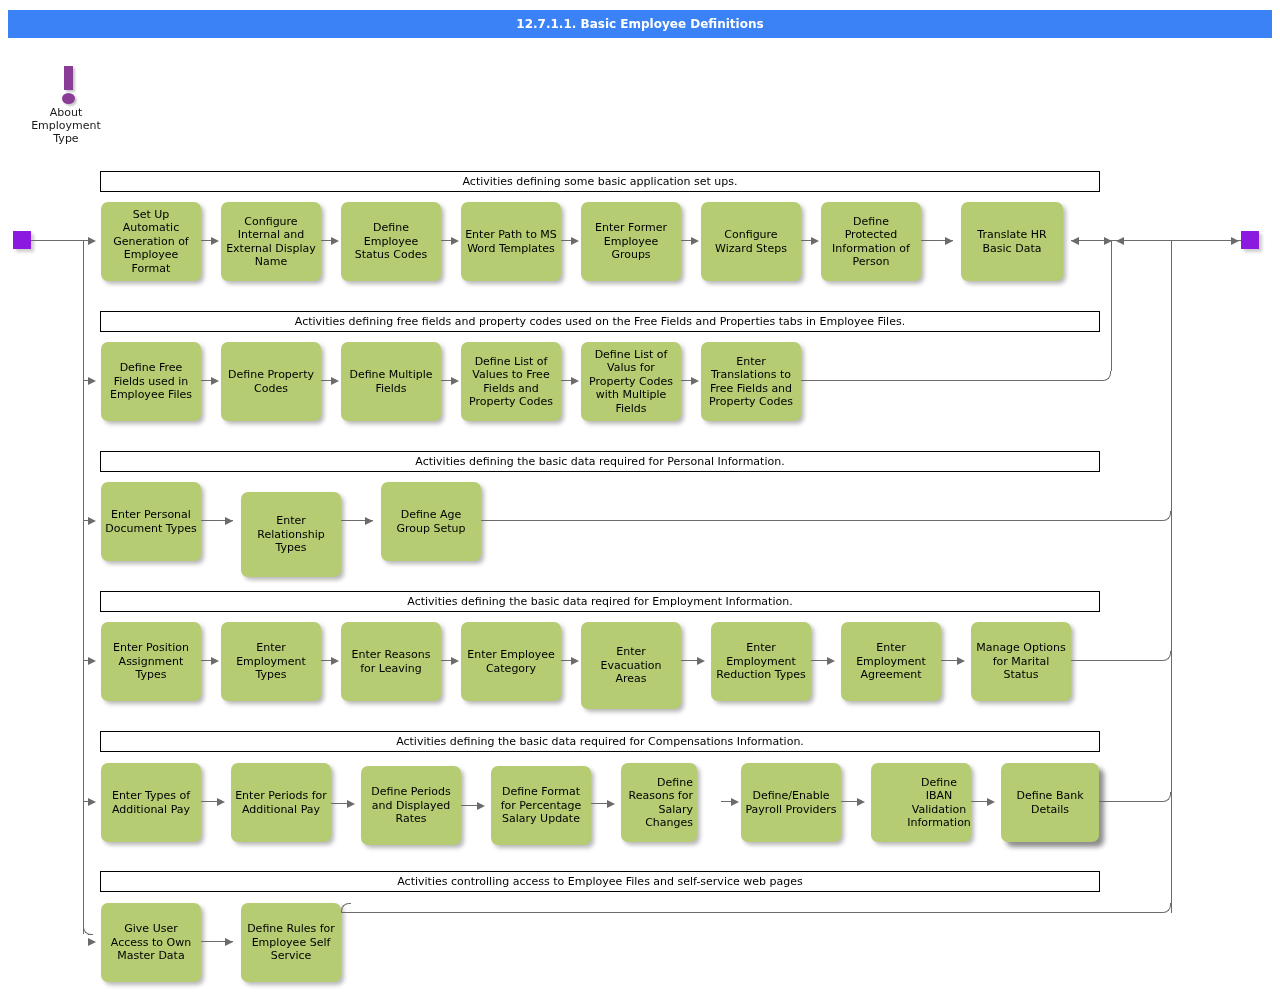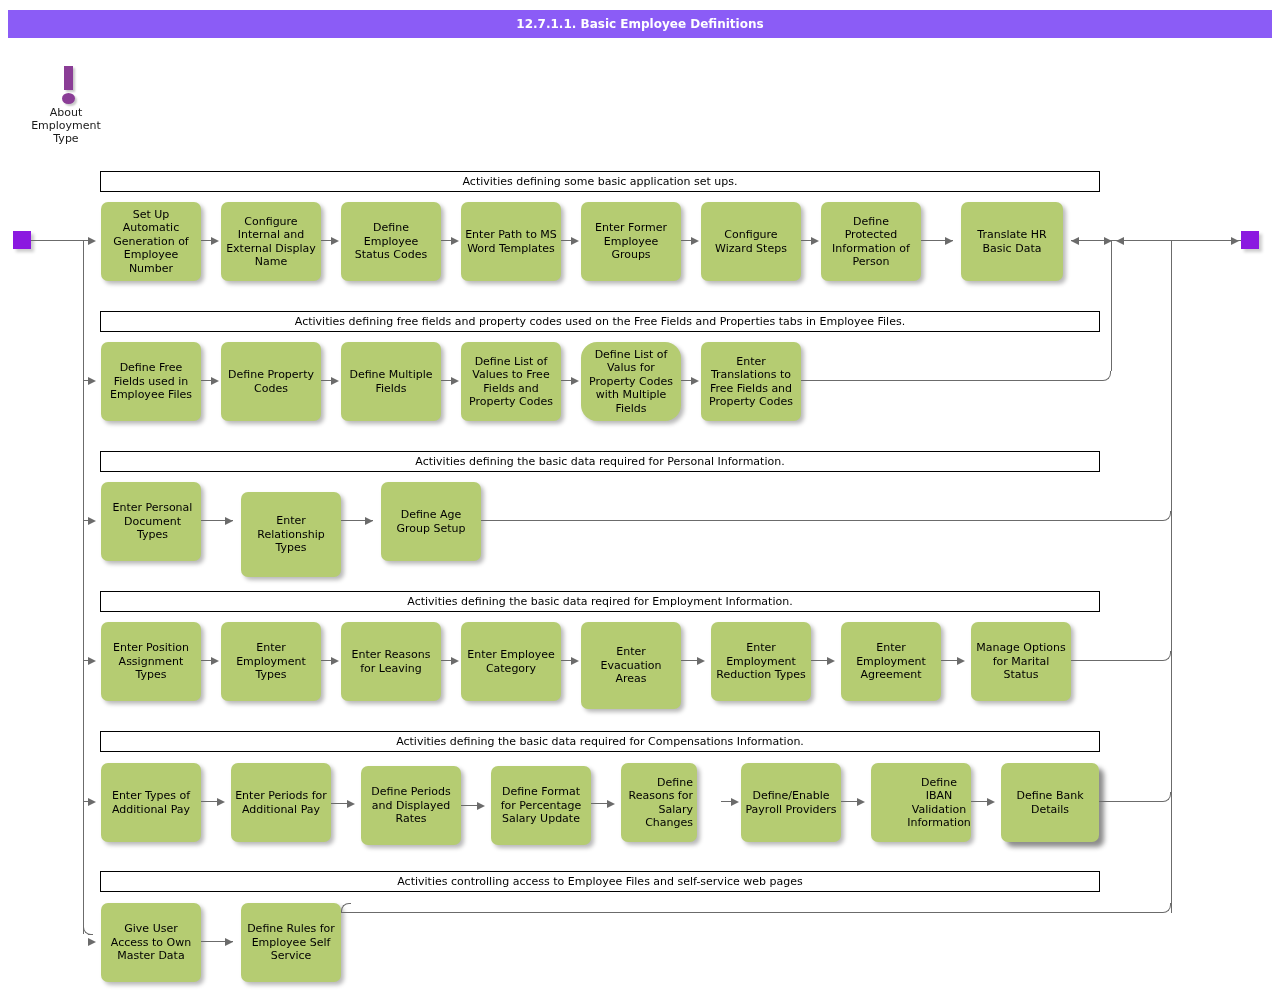--- a/index.html
+++ b/index.html
@@ -11,21 +11,21 @@
     position: relative;
     font-family: "DejaVu Sans", sans-serif;
     overflow: hidden;
   }
 
   
   #titlebar {
     position: absolute;
     left: 8px; top: 10px;
     width: 1264px; height: 28px;
-    background: #8b5cf6;
+    background: #3b82f6;
     color: #ffffff;
     font-size: 12px;
     font-weight: bold;
     display: flex;
     align-items: center;
     justify-content: center;
     letter-spacing: 0px;
   }
 
   
@@ -155,21 +155,21 @@
 <div class="terminator" id="start-node"></div>
 <div class="terminator" id="end-node"></div>
 
 <div class="banner" style="top:171px">Activities defining some basic application set ups.</div>
 <div class="banner" style="top:311px">Activities defining free fields and property codes used on the Free Fields and Properties tabs in Employee Files.</div>
 <div class="banner" style="top:451px">Activities defining the basic data required for Personal Information.</div>
 <div class="banner" style="top:591px">Activities defining the basic data reqired for Employment Information.</div>
 <div class="banner" style="top:731px">Activities defining the basic data required for Compensations Information.</div>
 <div class="banner" style="top:871px">Activities controlling access to Employee Files and self-service web pages</div>
 
-<div class="activity" style="left:101px;  top:202px; width:100px; height:79px;">Set Up Automatic Generation of Employee Number</div>
+<div class="activity" style="left:101px;  top:202px; width:100px; height:79px;">Set Up Automatic Generation of Employee Format</div>
 <div class="activity" style="left:221px;  top:202px; width:100px; height:79px;">Configure Internal and External Display Name</div>
 <div class="activity" style="left:341px;  top:202px; width:100px; height:79px;">Define Employee Status Codes</div>
 <div class="activity" style="left:461px;  top:202px; width:100px; height:79px;">Enter Path to MS Word Templates</div>
 <div class="activity" style="left:581px;  top:202px; width:100px; height:79px;">Enter Former Employee Groups</div>
 <div class="activity" style="left:701px;  top:202px; width:100px; height:79px;">Configure Wizard Steps</div>
 <div class="activity" style="left:821px;  top:202px; width:100px; height:79px;">Define Protected Information of Person</div>
 <div class="activity" style="left:961px;  top:202px; width:102px; height:79px;">Translate HR Basic Data</div>
 
 <div class="hline" style="left:201px; top:240px; width:12px;"></div>
 <div class="arrow-r" style="left:211px; top:237px;"></div>
@@ -183,35 +183,35 @@
 <div class="arrow-r" style="left:691px; top:237px;"></div>
 <div class="hline" style="left:801px; top:240px; width:12px;"></div>
 <div class="arrow-r" style="left:811px; top:237px;"></div>
 <div class="hline" style="left:921px; top:240px; width:32px;"></div>
 <div class="arrow-r" style="left:945px; top:237px;"></div>
 
 <div class="activity" style="left:101px;  top:342px; width:100px; height:79px;">Define Free Fields used in Employee Files</div>
 <div class="activity" style="left:221px;  top:342px; width:100px; height:79px;">Define Property Codes</div>
 <div class="activity" style="left:341px;  top:342px; width:100px; height:79px;">Define Multiple Fields</div>
 <div class="activity" style="left:461px;  top:342px; width:100px; height:79px;">Define List of Values to Free Fields and Property Codes</div>
-<div class="activity" style="left:581px;  top:342px; width:100px; height:79px;border-radius:16px;">Define List of Valus for Property Codes with Multiple Fields</div>
+<div class="activity" style="left:581px;  top:342px; width:100px; height:79px;">Define List of Valus for Property Codes with Multiple Fields</div>
 <div class="activity" style="left:701px;  top:342px; width:100px; height:79px;text-align:center;">Enter Translations to Free Fields and Property Codes</div>
 
 <div class="hline" style="left:201px; top:380px; width:12px;"></div>
 <div class="arrow-r" style="left:211px; top:377px;"></div>
 <div class="hline" style="left:321px; top:380px; width:12px;"></div>
 <div class="arrow-r" style="left:331px; top:377px;"></div>
 <div class="hline" style="left:441px; top:380px; width:12px;"></div>
 <div class="arrow-r" style="left:451px; top:377px;"></div>
 <div class="hline" style="left:561px; top:380px; width:12px;"></div>
 <div class="arrow-r" style="left:571px; top:377px;"></div>
 <div class="hline" style="left:681px; top:380px; width:12px;"></div>
 <div class="arrow-r" style="left:691px; top:377px;"></div>
 
-<div class="activity" style="left:101px;  top:482px; width:100px; height:79px;padding-left:7px;">Enter Personal Document Types</div>
+<div class="activity" style="left:101px;  top:482px; width:100px; height:79px;">Enter Personal Document Types</div>
 <div class="activity" style="left:241px;  top:492px; width:100px; height:85px;">Enter Relationship Types</div>
 <div class="activity" style="left:381px;  top:482px; width:100px; height:79px;">Define Age Group Setup</div>
 
 <div class="hline" style="left:201px; top:520px; width:32px;"></div>
 <div class="arrow-r" style="left:225px; top:517px;"></div>
 <div class="hline" style="left:341px; top:520px; width:32px;"></div>
 <div class="arrow-r" style="left:365px; top:517px;"></div>
 
 <div class="activity" style="left:101px;  top:622px; width:100px; height:79px;">Enter Position Assignment Types</div>
 <div class="activity" style="left:221px;  top:622px; width:100px; height:79px;">Enter Employment Types</div>

